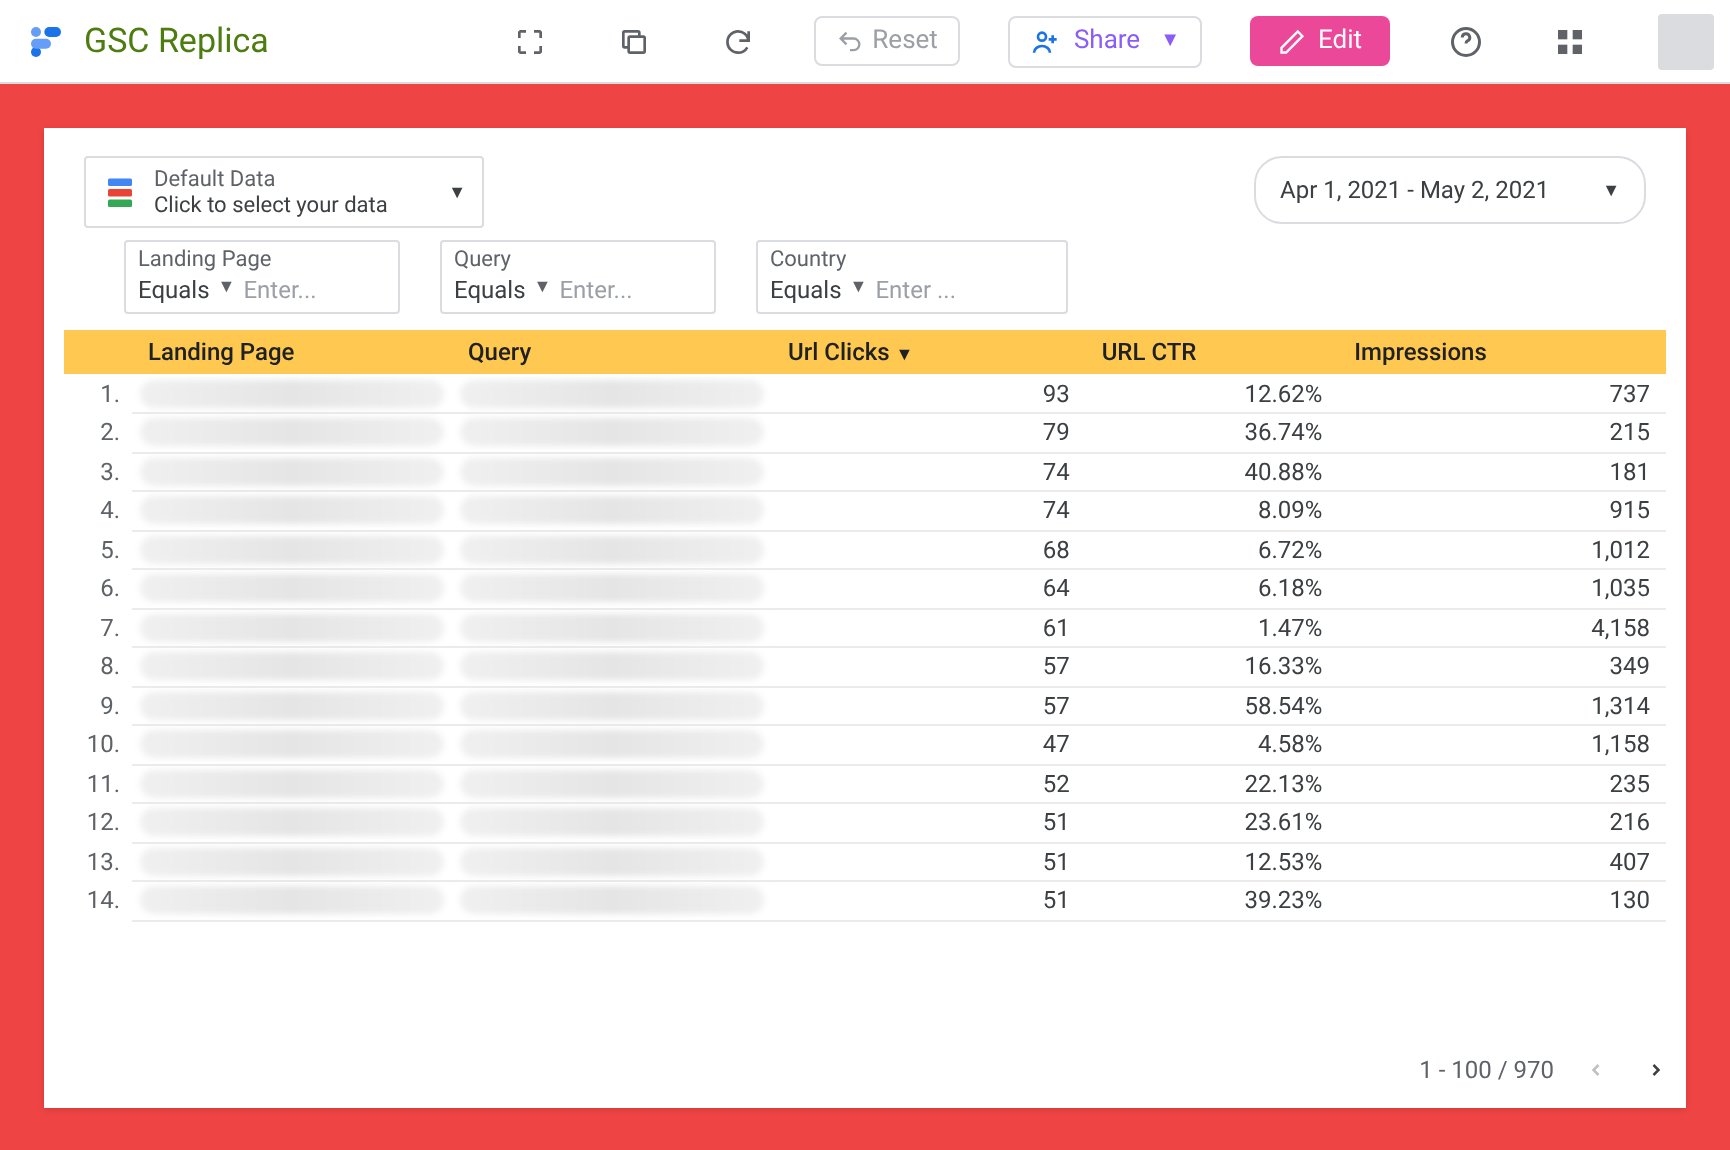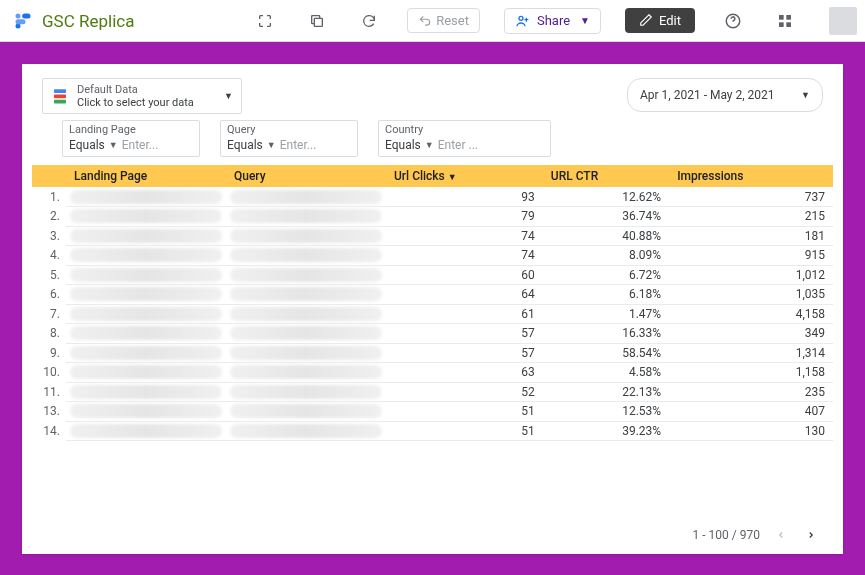--- a/index.html
+++ b/index.html
@@ -3,52 +3,52 @@
 <meta charset="utf-8">
 <style>
   *{box-sizing:border-box;margin:0;padding:0;font-family:Roboto,Arial,sans-serif}
   body{width:865px;height:575px;overflow:hidden;background:#fff;color:#3c4043;font-size:13px}
   .topbar{height:42px;display:flex;align-items:center;border-bottom:1px solid #dadce0;padding:0 8px}
   .logo-icon{width:22px;height:22px;margin:0 8px 0 4px;display:flex;align-items:center;justify-content:center}
   .title{font-size:17px;font-weight:400;color:#4d7c0f;flex:1}
   .tb-actions{display:flex;align-items:center;gap:24px}
   .iconbtn{width:28px;height:28px;display:flex;align-items:center;justify-content:center;color:#5f6368;cursor:pointer;border-radius:4px}
   .resetbtn{display:flex;align-items:center;gap:4px;border:1px solid #dadce0;border-radius:4px;padding:4px 10px;color:#9aa0a6;font-size:13px;cursor:default}
-  .sharebtn{display:flex;align-items:center;gap:6px;border:1px solid #dadce0;border-radius:4px;padding:4px 10px;color:#4c1d95;font-size:13px;cursor:pointer}
+  .sharebtn{display:flex;align-items:center;gap:6px;border:1px solid #dadce0;border-radius:4px;padding:4px 10px;color:#8b5cf6;font-size:13px;cursor:pointer}
   .sharebtn .chev{margin-left:4px;font-size:10px}
-  .editbtn{display:flex;gap:6px;background:#404040;color:#fff;border-radius:4px;padding:5px 14px;font-size:13px;cursor:pointer}
+  .editbtn{display:flex;align-items:center;gap:6px;background:#ec4899;color:#fff;border-radius:4px;padding:5px 14px;font-size:13px;cursor:pointer}
   .avatar{width:28px;height:28px;background:#dadce0;border-radius:2px;margin-left:6px}
-  .canvas{background:#a21caf;padding:22px;height:533px}
+  .canvas{background:#ef4444;padding:22px;height:533px}
   .report{background:#fff;height:490px;position:relative;box-shadow:0 1px 3px rgba(0,0,0,0.12);display:flex;flex-direction:column}
   .toprow{display:flex;justify-content:space-between;padding:14px 20px 0}
   .datasel{width:200px;height:36px;border:1px solid #dadce0;border-radius:2px;display:flex;align-items:center;padding:0 8px;cursor:pointer;gap:8px}
   .datasel .ds-icon{width:18px;height:18px}
   .datasel .ds-text{flex:1;font-size:11px;line-height:1.2}
   .datasel .ds-text .t1{color:#5f6368}
   .datasel .ds-text .t2{color:#3c4043}
   .daterange{width:196px;height:30px;border:1px solid #dadce0;border-radius:14px;display:flex;align-items:center;padding:16px 12px;font-size:12px;color:#3c4043;cursor:pointer}
   .daterange span:first-child{flex:1}
   .filters{display:flex;gap:20px;padding:6px 20px 8px 40px}
   .filter{width:138px;border:1px solid #dadce0;border-radius:2px;padding:2px 6px 4px;position:relative}
-  .filter.wide{width:173px}
+  .filter.wide{width:156px}
   .filter .flabel{font-size:11px;color:#5f6368;margin-bottom:2px}
   .filter .frow{display:flex;align-items:center;gap:4px;font-size:12px}
-  .filter .fop{flex:0 0 auto;display:flex;align-items:center;gap:4px;color:#3c4043}
+  .filter .fop{flex:0 0 auto;display:flex;align-items:flex-start;gap:4px;color:#3c4043}
   .filter .fval{flex:1;color:#9aa0a6;overflow:hidden;white-space:nowrap}
   .filter .chev{font-size:9px;color:#5f6368}
   .tablewrap{flex:1;margin:0 10px;position:relative;overflow:hidden}
   table{width:100%;border-collapse:collapse;font-size:12px}
   thead th{background:#ffc850;color:#202124;font-weight:500;padding:4px 8px;text-align:left;height:22px;font-size:12px}
   thead th.left{text-align:left}
   thead th .sorticon{font-size:9px;margin-left:3px}
   tbody td{padding:2px 8px;border-bottom:1px solid #ebebeb;height:19.5px;text-align:right;color:#3c4043;font-size:12px}
   tbody td.idx{text-align:right;color:#5f6368;width:30px;padding-right:6px;border-bottom:none}
   tbody td.blur{padding:0}
   tbody td.blur div{width:95%;height:14px;margin:2px auto;border-radius:7px;background:linear-gradient(90deg,#f0f0f0,#e5e5e5 50%,#f0f0f0);filter:blur(1.5px)}
-  .pager{position:absolute;right:17px;bottom:6px;display:flex;align-items:center;gap:12px;font-size:12px;color:#5f6368;background:#fff;padding:4px 6px}
+  .pager{position:absolute;right:0;bottom:6px;display:flex;align-items:center;gap:12px;font-size:12px;color:#5f6368;background:#fff;padding:4px 6px}
   .pager .arrow{width:18px;height:18px;display:flex;align-items:center;justify-content:center;cursor:pointer;border-radius:50%}
   .pager .arrow.disabled{color:#c0c0c0;cursor:default}
   .pager .arrow.enabled{color:#3c4043}
   svg{display:block}
 </style>
 </head>
 <body>
 
 <div class="topbar">
   <div class="logo-icon">
@@ -242,21 +242,21 @@
               <td>915</td>
             </tr>
             <tr>
               <td class="idx">5.</td>
               <td class="blur">
                 <div></div>
               </td>
               <td class="blur">
                 <div></div>
               </td>
-              <td>60</td>
+              <td>68</td>
               <td>6.72%</td>
               <td>1,012</td>
             </tr>
             <tr>
               <td class="idx">6.</td>
               <td class="blur">
                 <div></div>
               </td>
               <td class="blur">
                 <div></div>
@@ -302,35 +302,47 @@
               <td>1,314</td>
             </tr>
             <tr>
               <td class="idx">10.</td>
               <td class="blur">
                 <div></div>
               </td>
               <td class="blur">
                 <div></div>
               </td>
-              <td>63</td>
+              <td>47</td>
               <td>4.58%</td>
               <td>1,158</td>
             </tr>
             <tr>
               <td class="idx">11.</td>
               <td class="blur">
                 <div></div>
               </td>
               <td class="blur">
                 <div></div>
               </td>
               <td>52</td>
               <td>22.13%</td>
               <td>235</td>
+            </tr>
+            <tr>
+              <td class="idx">12.</td>
+              <td class="blur">
+                <div></div>
+              </td>
+              <td class="blur">
+                <div></div>
+              </td>
+              <td>51</td>
+              <td>23.61%</td>
+              <td>216</td>
             </tr>
             <tr>
               <td class="idx">13.</td>
               <td class="blur">
                 <div></div>
               </td>
               <td class="blur">
                 <div></div>
               </td>
               <td>51</td>

